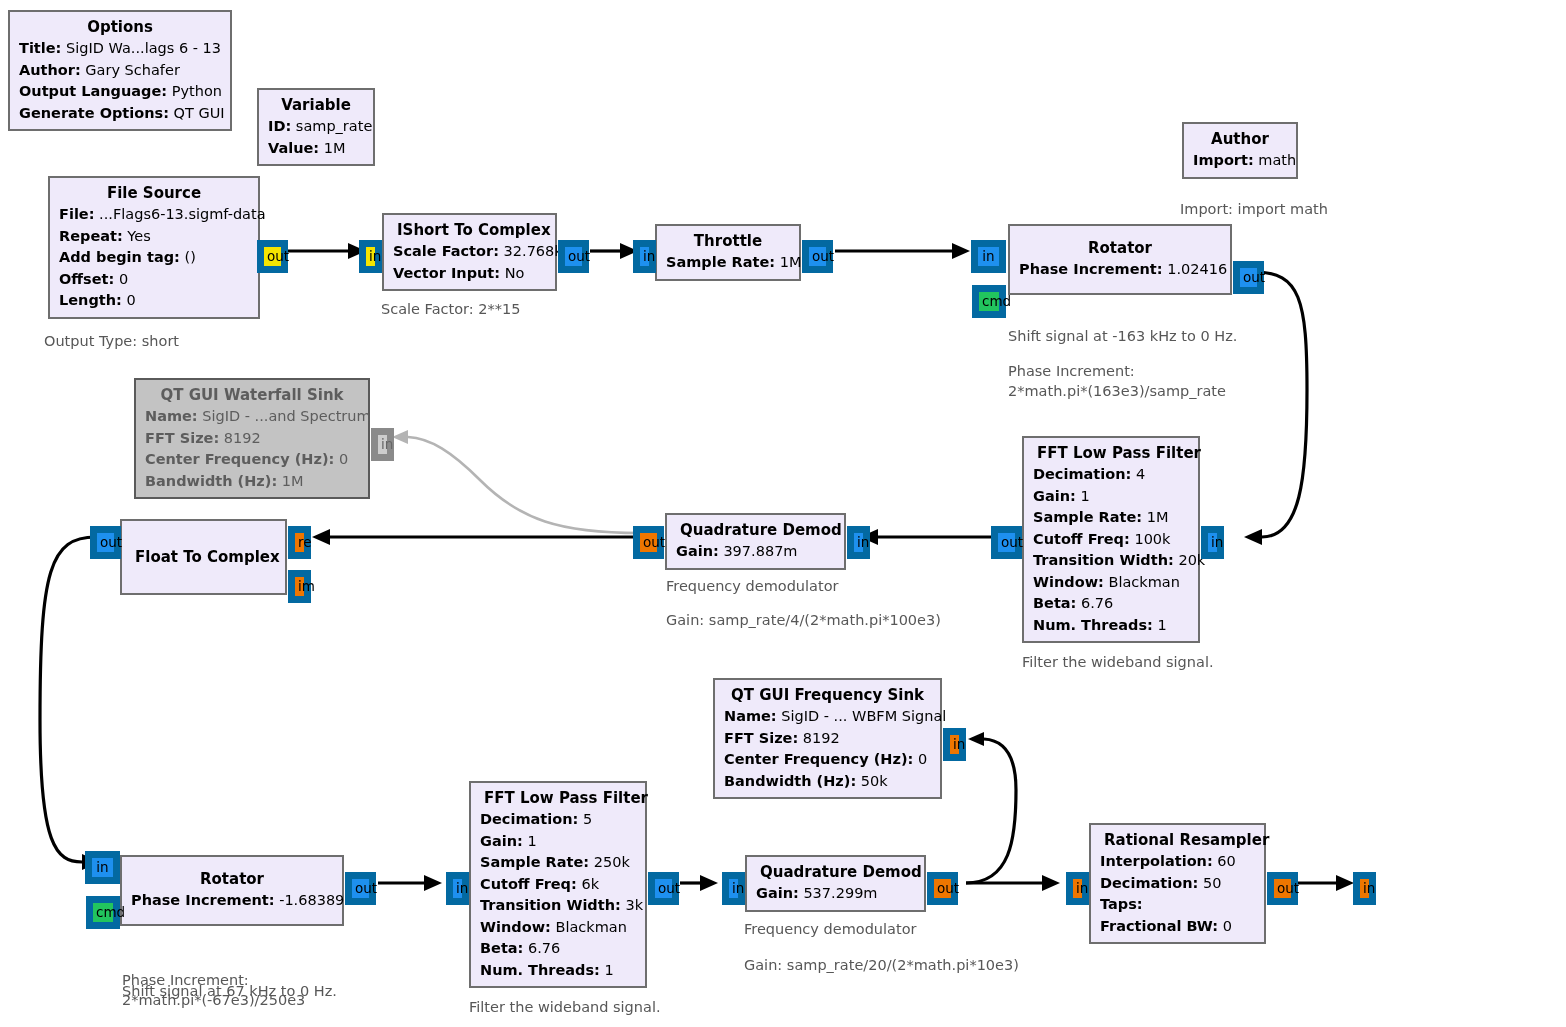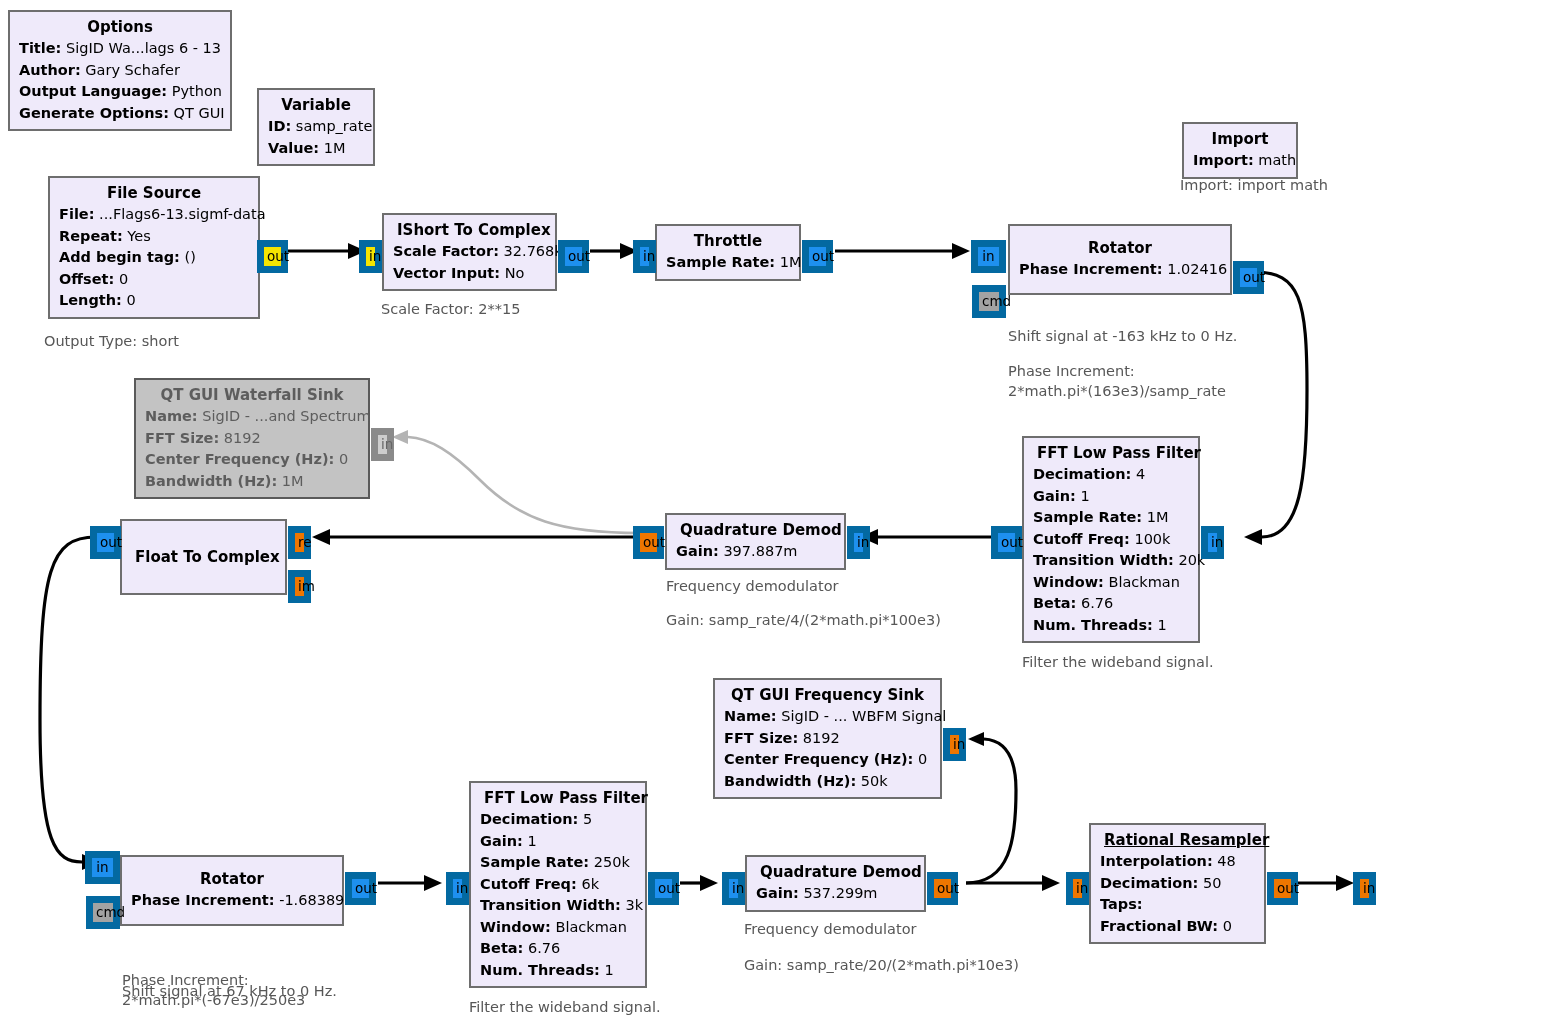--- a/index.html
+++ b/index.html
@@ -52,21 +52,21 @@
     line-height: 14px;
     padding: 2px 3px 3px 3px;
     color: #000;
     text-align: center;
     z-index: 7;
     font-family: "DejaVu Sans", "Liberation Sans", sans-serif;
   }
   .port.blue   { background: #1e90ef; }
   .port.orange { background: #ee7600; }
   .port.yellow { background: #f5e400; }
-  .port.grey   { background: #a3a3a3; }
+  .port.grey   { background: #22c55e; }
   .port.ghost  { background: #cdcdcd; border-color: #8a8a8a; color: #666; }
 
   
   .comment {
     position: absolute;
     color: #575757;
     font-size: 14.5px;
     line-height: 20px;
     white-space: pre;
     z-index: 4;
@@ -165,24 +165,24 @@
   <div class="comment" style="left:381px; top:299px;">Scale Factor: 2**15</div>
 
   <div class="block" style="left:655px; top:224px; width:146px;">
     <div class="btitle">Throttle</div>
     <div class="brow"><b>Sample Rate:</b> <span>1M</span></div>
   </div>
   <div class="port blue" style="left:633px; top:240px; width:23px;">in</div>
   <div class="port blue" style="left:802px; top:240px; width:31px;">out</div>
 
   <div class="block" style="left:1182px; top:122px; width:116px;">
-    <div class="btitle">Import</div>
+    <div class="btitle">Author</div>
     <div class="brow"><b>Import:</b> <span>math</span></div>
   </div>
-  <div class="comment" style="left:1180px; top:175px;">Import: import math</div>
+  <div class="comment" style="left:1180px; top:199px;">Import: import math</div>
 
   <div class="block" style="left:1008px; top:224px; width:224px; height:71px; display:flex; flex-direction:column; justify-content:center;">
     <div class="btitle">Rotator</div>
     <div class="brow"><b>Phase Increment:</b> <span>1.02416</span></div>
   </div>
   <div class="port blue" style="left:971px; top:240px; width:35px;">in</div>
   <div class="port grey" style="left:972px; top:285px; width:34px;">cmd</div>
   <div class="port blue" style="left:1233px; top:261px; width:31px;">out</div>
   <div class="comment" style="left:1008px; top:326px;">Shift signal at -163 kHz to 0 Hz.</div>
   <div class="comment" style="left:1008px; top:361px;">Phase Increment:
@@ -266,22 +266,22 @@
   <div class="block" style="left:745px; top:855px; width:181px;">
     <div class="btitle">Quadrature Demod</div>
     <div class="brow"><b>Gain:</b> <span>537.299m</span></div>
   </div>
   <div class="port blue" style="left:722px; top:872px; width:23px;">in</div>
   <div class="port orange" style="left:927px; top:872px; width:31px;">out</div>
   <div class="comment" style="left:744px; top:919px;">Frequency demodulator</div>
   <div class="comment" style="left:744px; top:955px;">Gain: samp_rate/20/(2*math.pi*10e3)</div>
 
   <div class="block" style="left:1089px; top:823px; width:177px;">
-    <div class="btitle" style="text-align:center;text-decoration:underline;">Rational Resampler</div>
-    <div class="brow"><b>Interpolation:</b> <span>48</span></div>
+    <div class="btitle" style="text-align:center;">Rational Resampler</div>
+    <div class="brow"><b>Interpolation:</b> <span>60</span></div>
     <div class="brow"><b>Decimation:</b> <span>50</span></div>
     <div class="brow"><b>Taps:</b> <span></span></div>
     <div class="brow"><b>Fractional BW:</b> <span>0</span></div>
   </div>
   <div class="port orange" style="left:1066px; top:872px; width:23px;">in</div>
   <div class="port orange" style="left:1267px; top:872px; width:31px;">out</div>
 
   <div class="port orange" style="left:1353px; top:872px; width:23px;">in</div>
 
 </div>

